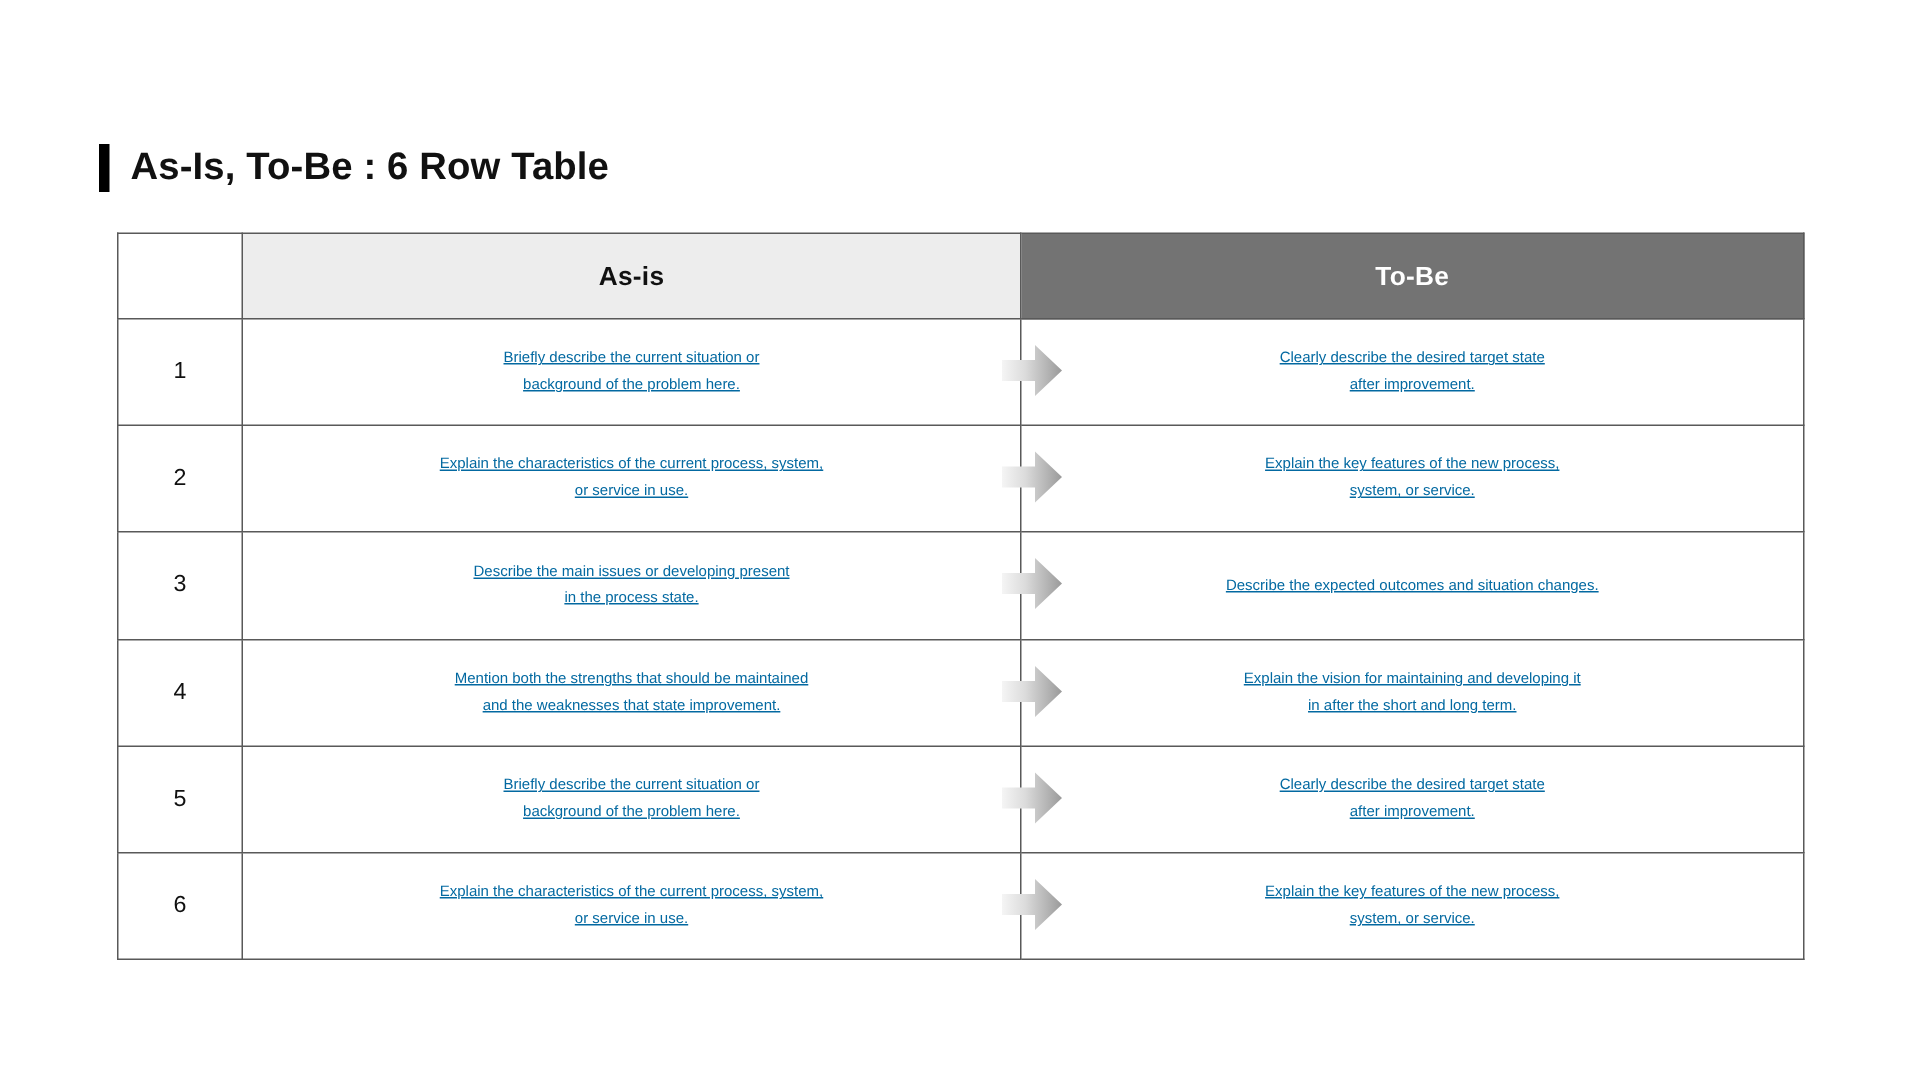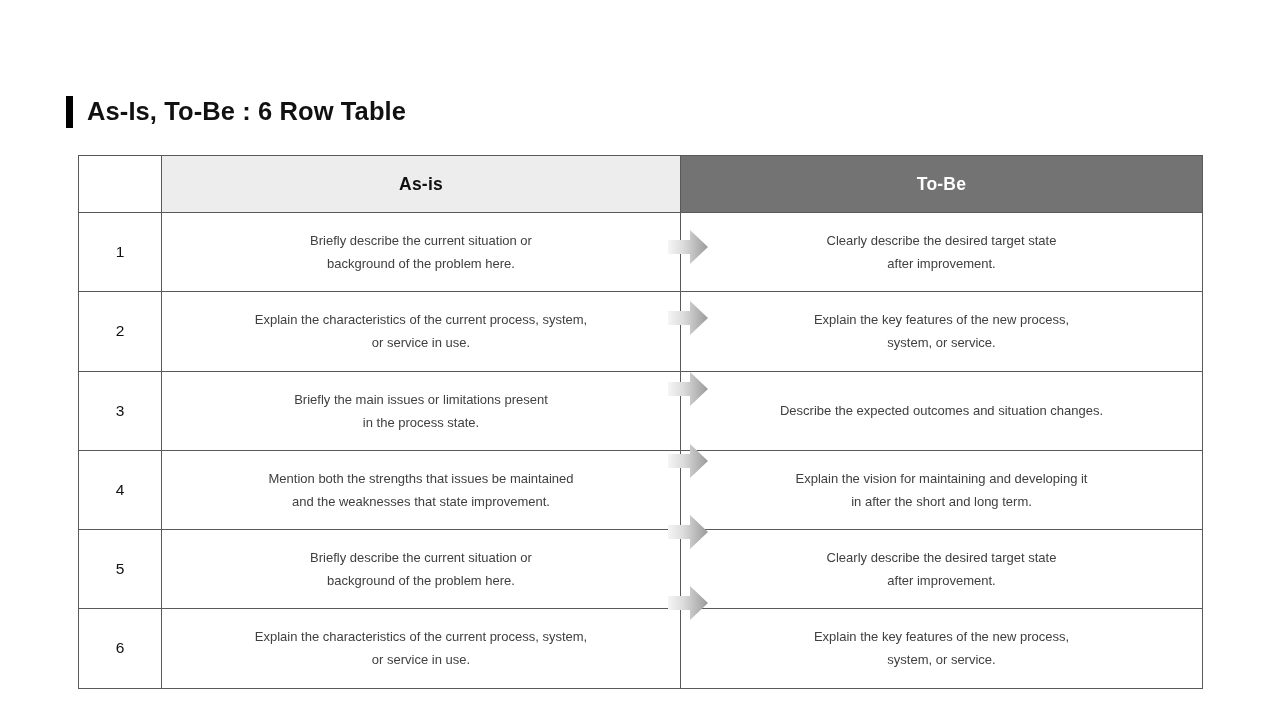--- a/index.html
+++ b/index.html
@@ -36,21 +36,21 @@
     left:78px; top:155px;
     width:1124px; height:484px;
   }
   table.asis-tobe {
     width:1124px; height:484px;
     border-collapse:collapse;
     table-layout:fixed;
   }
   table.asis-tobe td, table.asis-tobe th {
     border:1px solid #595959;
-    padding:16px;
+    padding:4px;
     vertical-align:middle;
     text-align:center;
   }
   col.c-num   { width:83px; }
   col.c-asis  { width:519px; }
   col.c-tobe  { width:522px; }
 
   thead tr { height:57px; }
   tbody tr { height:71.2px; }
 
@@ -70,24 +70,25 @@
     letter-spacing:0.2px;
     border-color:#000000;
   }
 
   td.num-cell {
     font-size:15.5px;
     font-weight:400;
     color:#111;
   }
   td.txt-cell {
-    font-size:13px;
+    font-size:10px;
     line-height:1.78;
-    color:#404040;
+    color:#0369a1;
     padding:0 14px;
+    text-decoration:underline;
   }
   td.txt-asis { padding-right:30px; }
   td.txt-tobe { padding-left:26px; }
   .cell-line { display:block; white-space:nowrap; }
 
   
   .arrow {
     position:absolute;
     width:44px; height:40px;
     pointer-events:none;
@@ -137,31 +138,31 @@
             <span class="cell-line">or service in use.</span>
           </td>
           <td class="txt-cell txt-tobe">
             <span class="cell-line">Explain the key features of the new process,</span>
             <span class="cell-line">system, or service.</span>
           </td>
         </tr>
         <tr>
           <td class="num-cell">3</td>
           <td class="txt-cell txt-asis">
-            <span class="cell-line">Briefly the main issues or limitations present</span>
+            <span class="cell-line">Describe the main issues or developing present</span>
             <span class="cell-line">in the process state.</span>
           </td>
           <td class="txt-cell txt-tobe">
             <span class="cell-line">Describe the expected outcomes and situation changes.</span>
           </td>
         </tr>
         <tr>
           <td class="num-cell">4</td>
           <td class="txt-cell txt-asis">
-            <span class="cell-line">Mention both the strengths that issues be maintained</span>
+            <span class="cell-line">Mention both the strengths that should be maintained</span>
             <span class="cell-line">and the weaknesses that state improvement.</span>
           </td>
           <td class="txt-cell txt-tobe">
             <span class="cell-line">Explain the vision for maintaining and developing it</span>
             <span class="cell-line">in after the short and long term.</span>
           </td>
         </tr>
         <tr>
           <td class="num-cell">5</td>
           <td class="txt-cell txt-asis">

